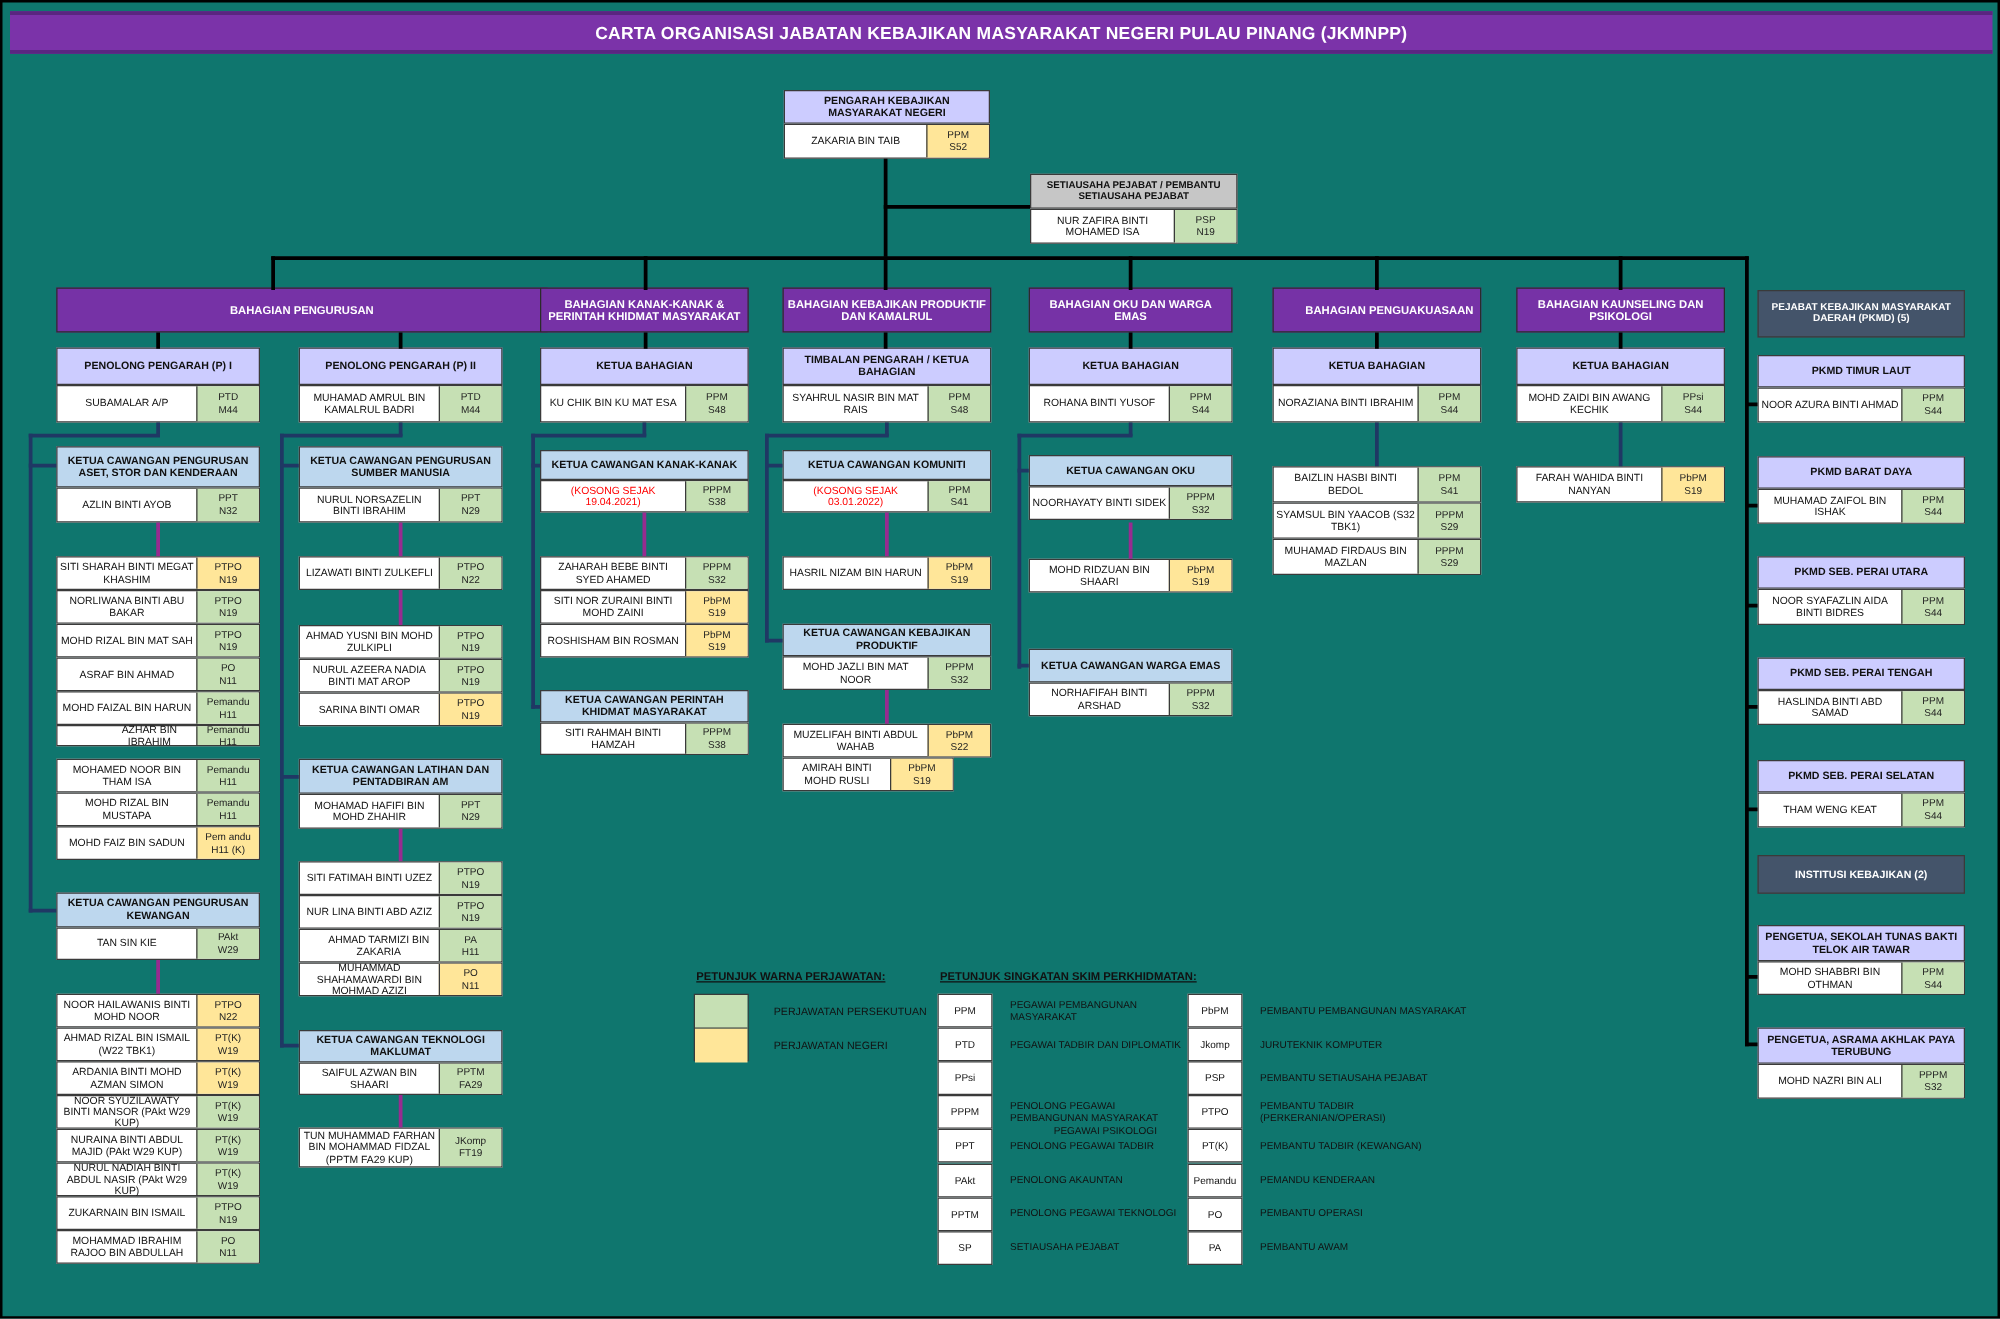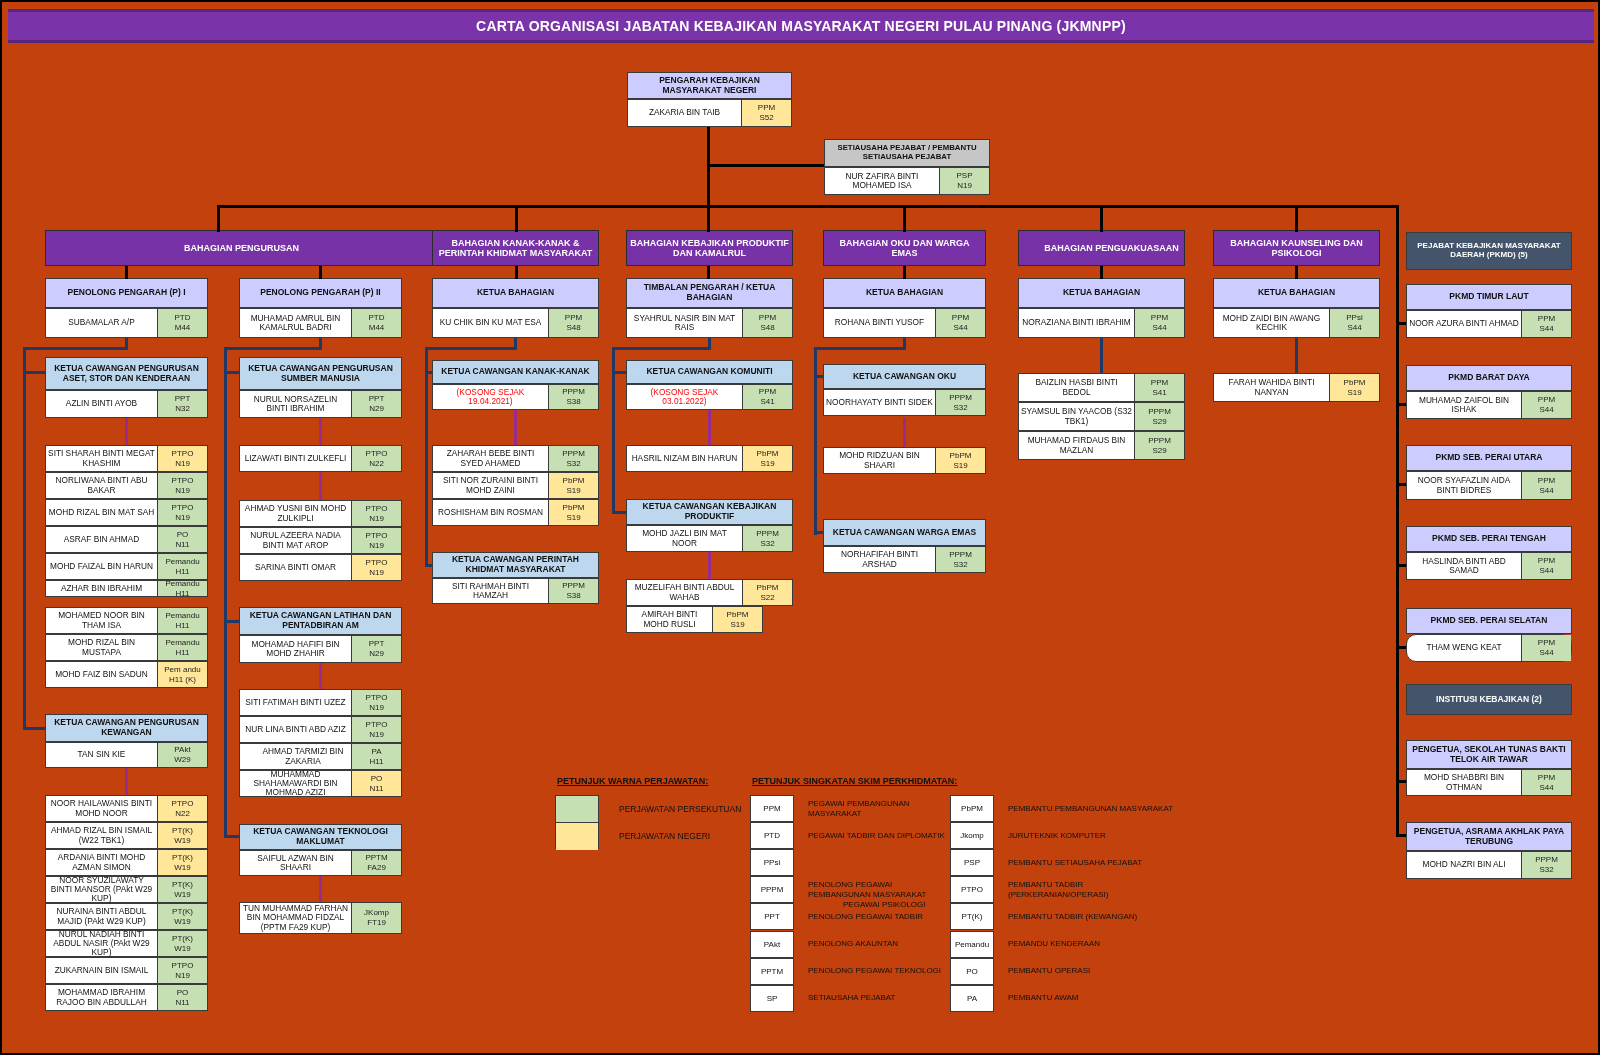--- a/index.html
+++ b/index.html
@@ -1,16 +1,16 @@
 <!DOCTYPE html>
 <html><head>
 <meta charset="utf-8">
 <style>
   html,body{margin:0;padding:0;background:#fff;font-family:"Liberation Sans",sans-serif;}
-  .canvas{position:relative;width:1600px;height:1055px;background:#c2410c;border:2px solid #000;box-sizing:border-box;overflow:hidden;}
+  .canvas{position:relative;width:1600px;height:1055px;background:#0f766e;border:2px solid #000;box-sizing:border-box;overflow:hidden;}
   .banner{position:absolute;left:6px;top:7px;width:1586px;height:34px;background:#7B33A9;
     border-top:3px solid #5A2580;border-bottom:3px solid #5A2580;box-sizing:border-box;
     display:flex;align-items:center;justify-content:center;color:#fff;font-weight:bold;font-size:14px;letter-spacing:.2px;}
   .node{position:absolute;box-sizing:border-box;}
   .hdr{box-sizing:border-box;border:1px solid #3a3a3a;display:flex;align-items:center;justify-content:center;
     text-align:center;font-weight:bold;font-size:8.5px;line-height:1.12;padding:1px 3px;color:#111;}
   .pu{background:#7632A6;color:#fff;border-color:#2b2b2b;font-size:9px;}
   .lv{background:#CCCCFF;}
   .bl{background:#BDD7EE;}
   .gy{background:#C6C6C6;}
@@ -202,21 +202,21 @@
       <div class="node" style="left: 43px; top: 551px; width: 163px;">
         <div class="prow" style="height: 27px;">
           <div class="nm">MOHD FAIZAL BIN HARUN</div>
           <div class="chip g">
             <div>Pemandu</div>
             <div>H11</div>
           </div>
         </div>
       </div>
       <div class="node" style="left: 43px; top: 578px; width: 163px;">
-        <div class="prow" style="height: 17px;">
+        <div class="prow" style="height: 17px; padding-left: 36px;">
           <div class="nm">AZHAR BIN IBRAHIM</div>
           <div class="chip g">
             <div>Pemandu</div>
             <div>H11</div>
           </div>
         </div>
       </div>
       <div class="node" style="left: 43px; top: 605px; width: 163px;">
         <div class="prow" style="height: 27px;">
           <div class="nm">MOHAMED NOOR BIN THAM ISA</div>
@@ -631,21 +631,21 @@
         <div class="prow" style="height: 28px;">
           <div class="nm">HASLINDA BINTI ABD SAMAD</div>
           <div class="chip g">
             <div>PPM</div>
             <div>S44</div>
           </div>
         </div>
       </div>
       <div class="node" style="left: 1404px; top: 606px; width: 166px;">
         <div class="hdr lv" style="height: 26px;">PKMD SEB. PERAI SELATAN</div>
-        <div class="prow" style="height: 28px; border-radius: 10px;">
+        <div class="prow" style="height: 28px;">
           <div class="nm">THAM WENG KEAT</div>
           <div class="chip g">
             <div>PPM</div>
             <div>S44</div>
           </div>
         </div>
       </div>
       <div class="node" style="left: 1404px; top: 682px; width: 166px;">
         <div class="hdr dk" style="height: 31px;">INSTITUSI KEBAJIKAN (2)</div>
       </div>

